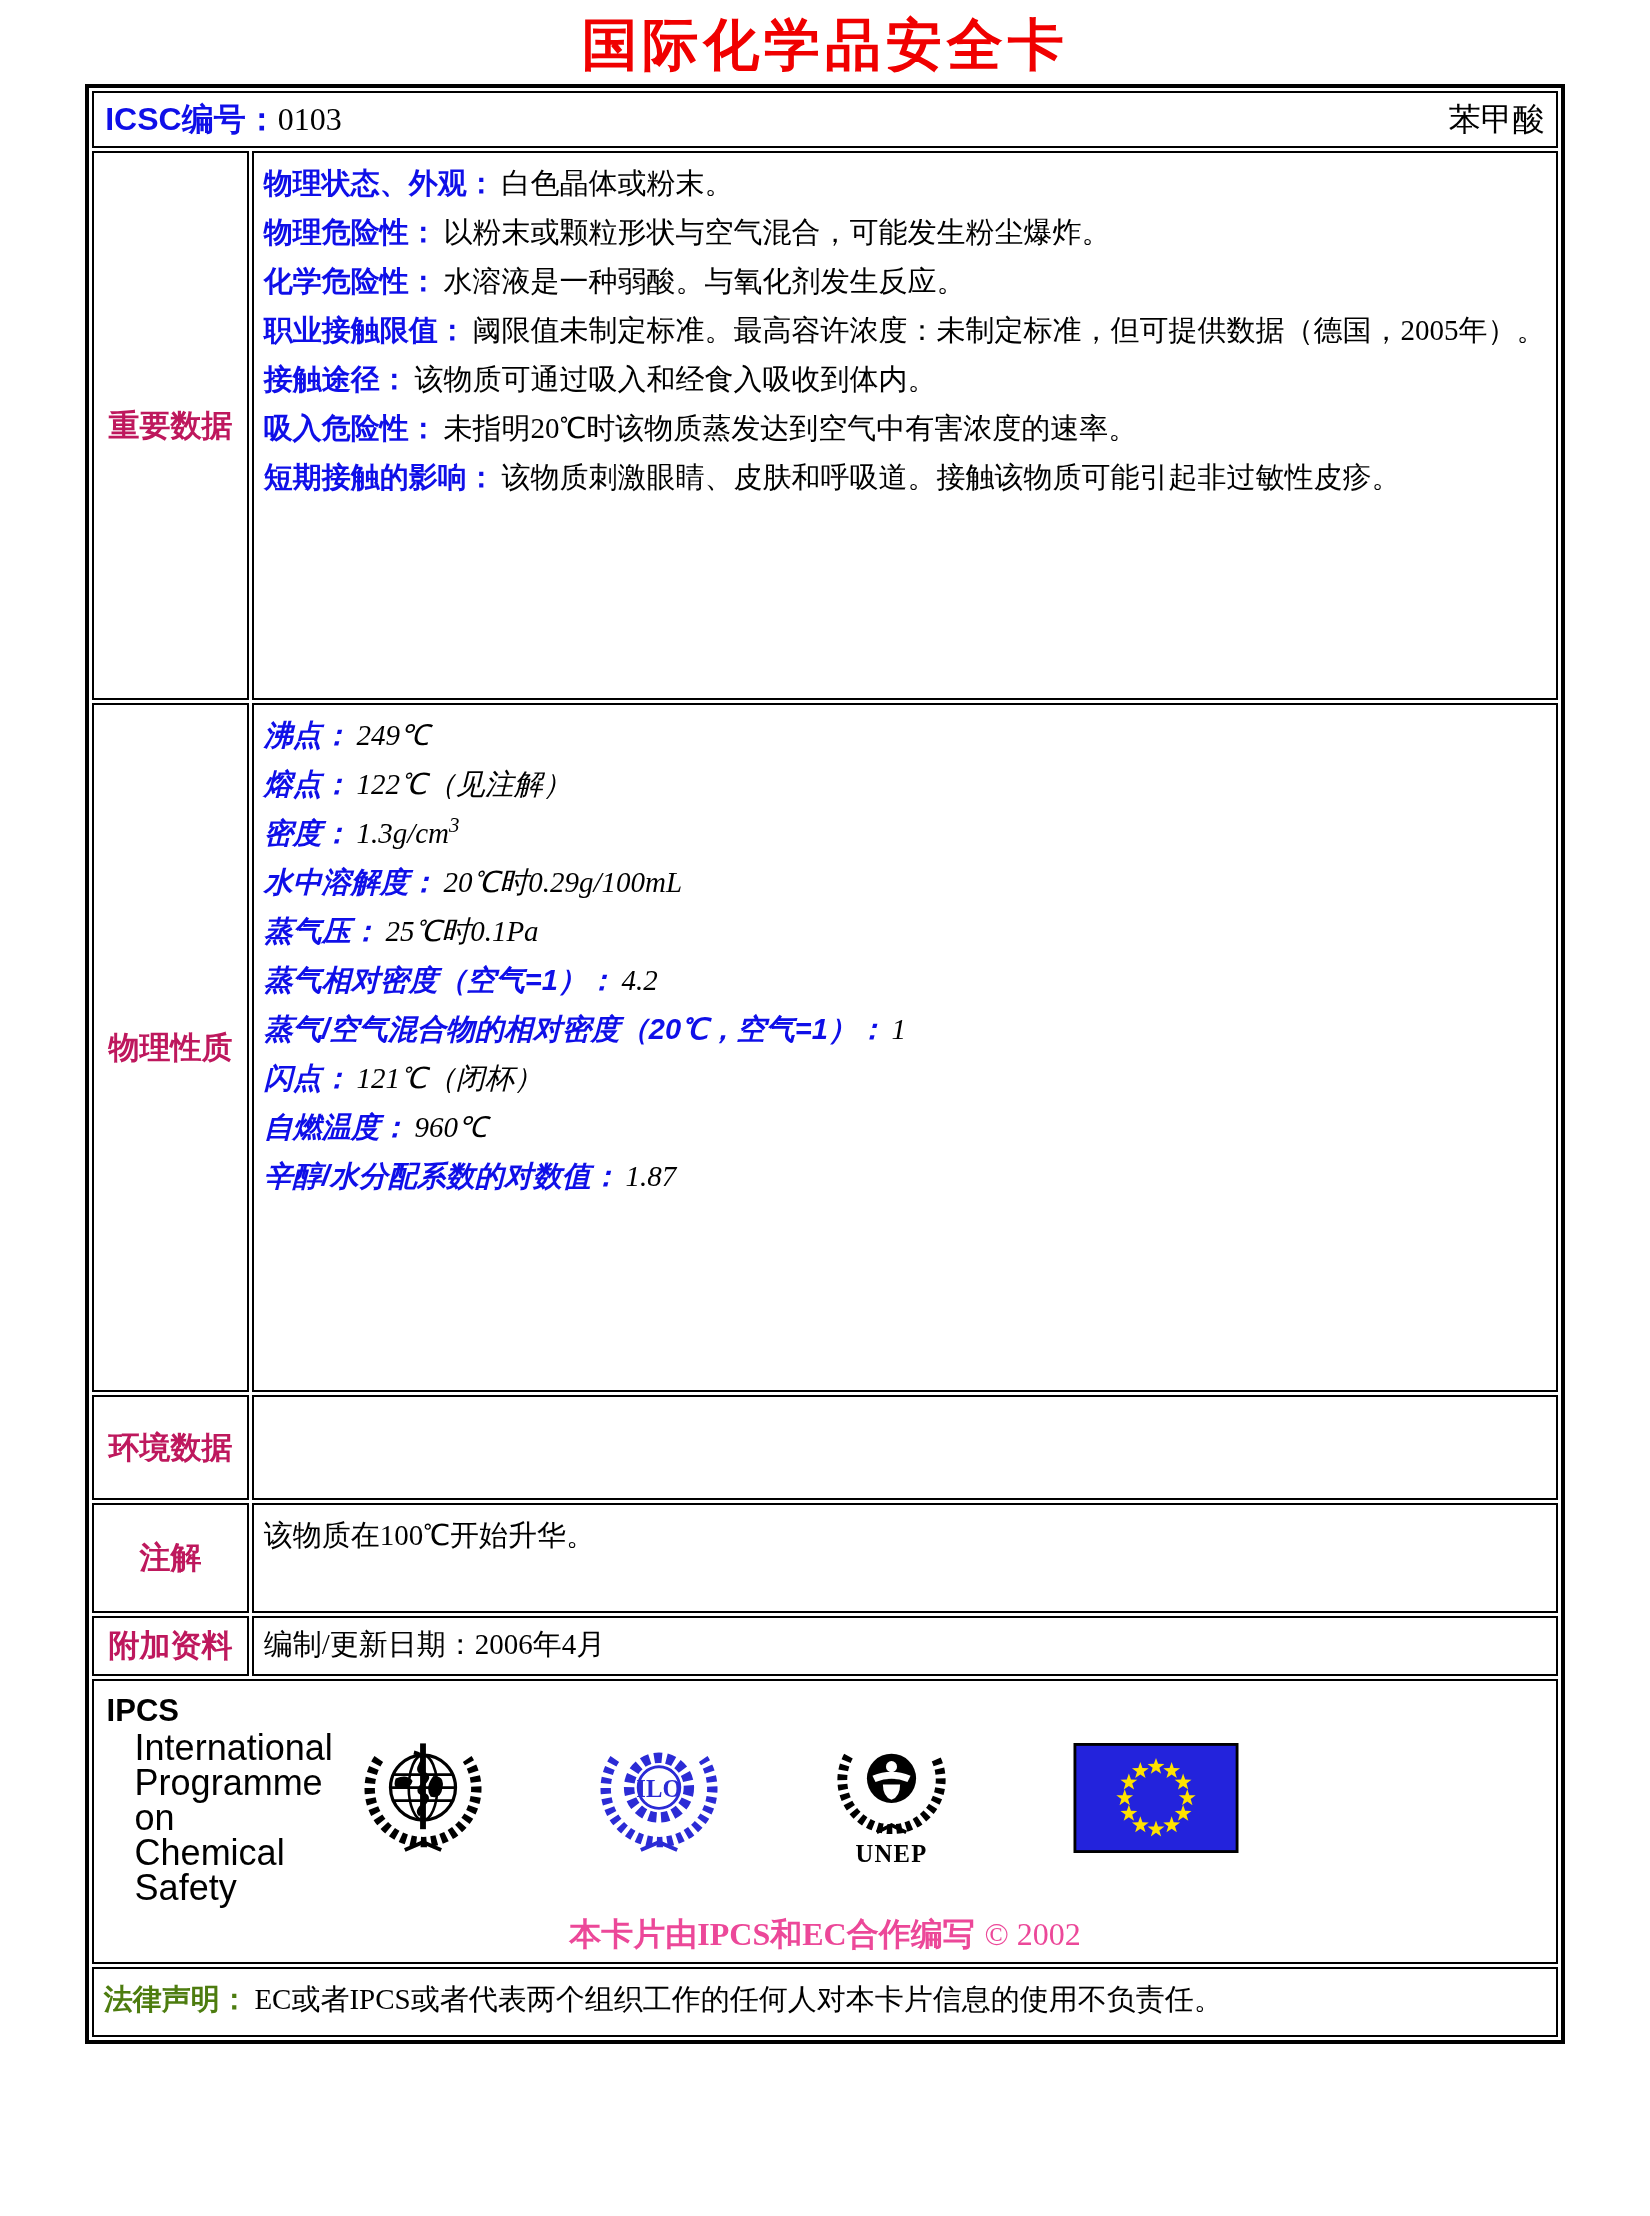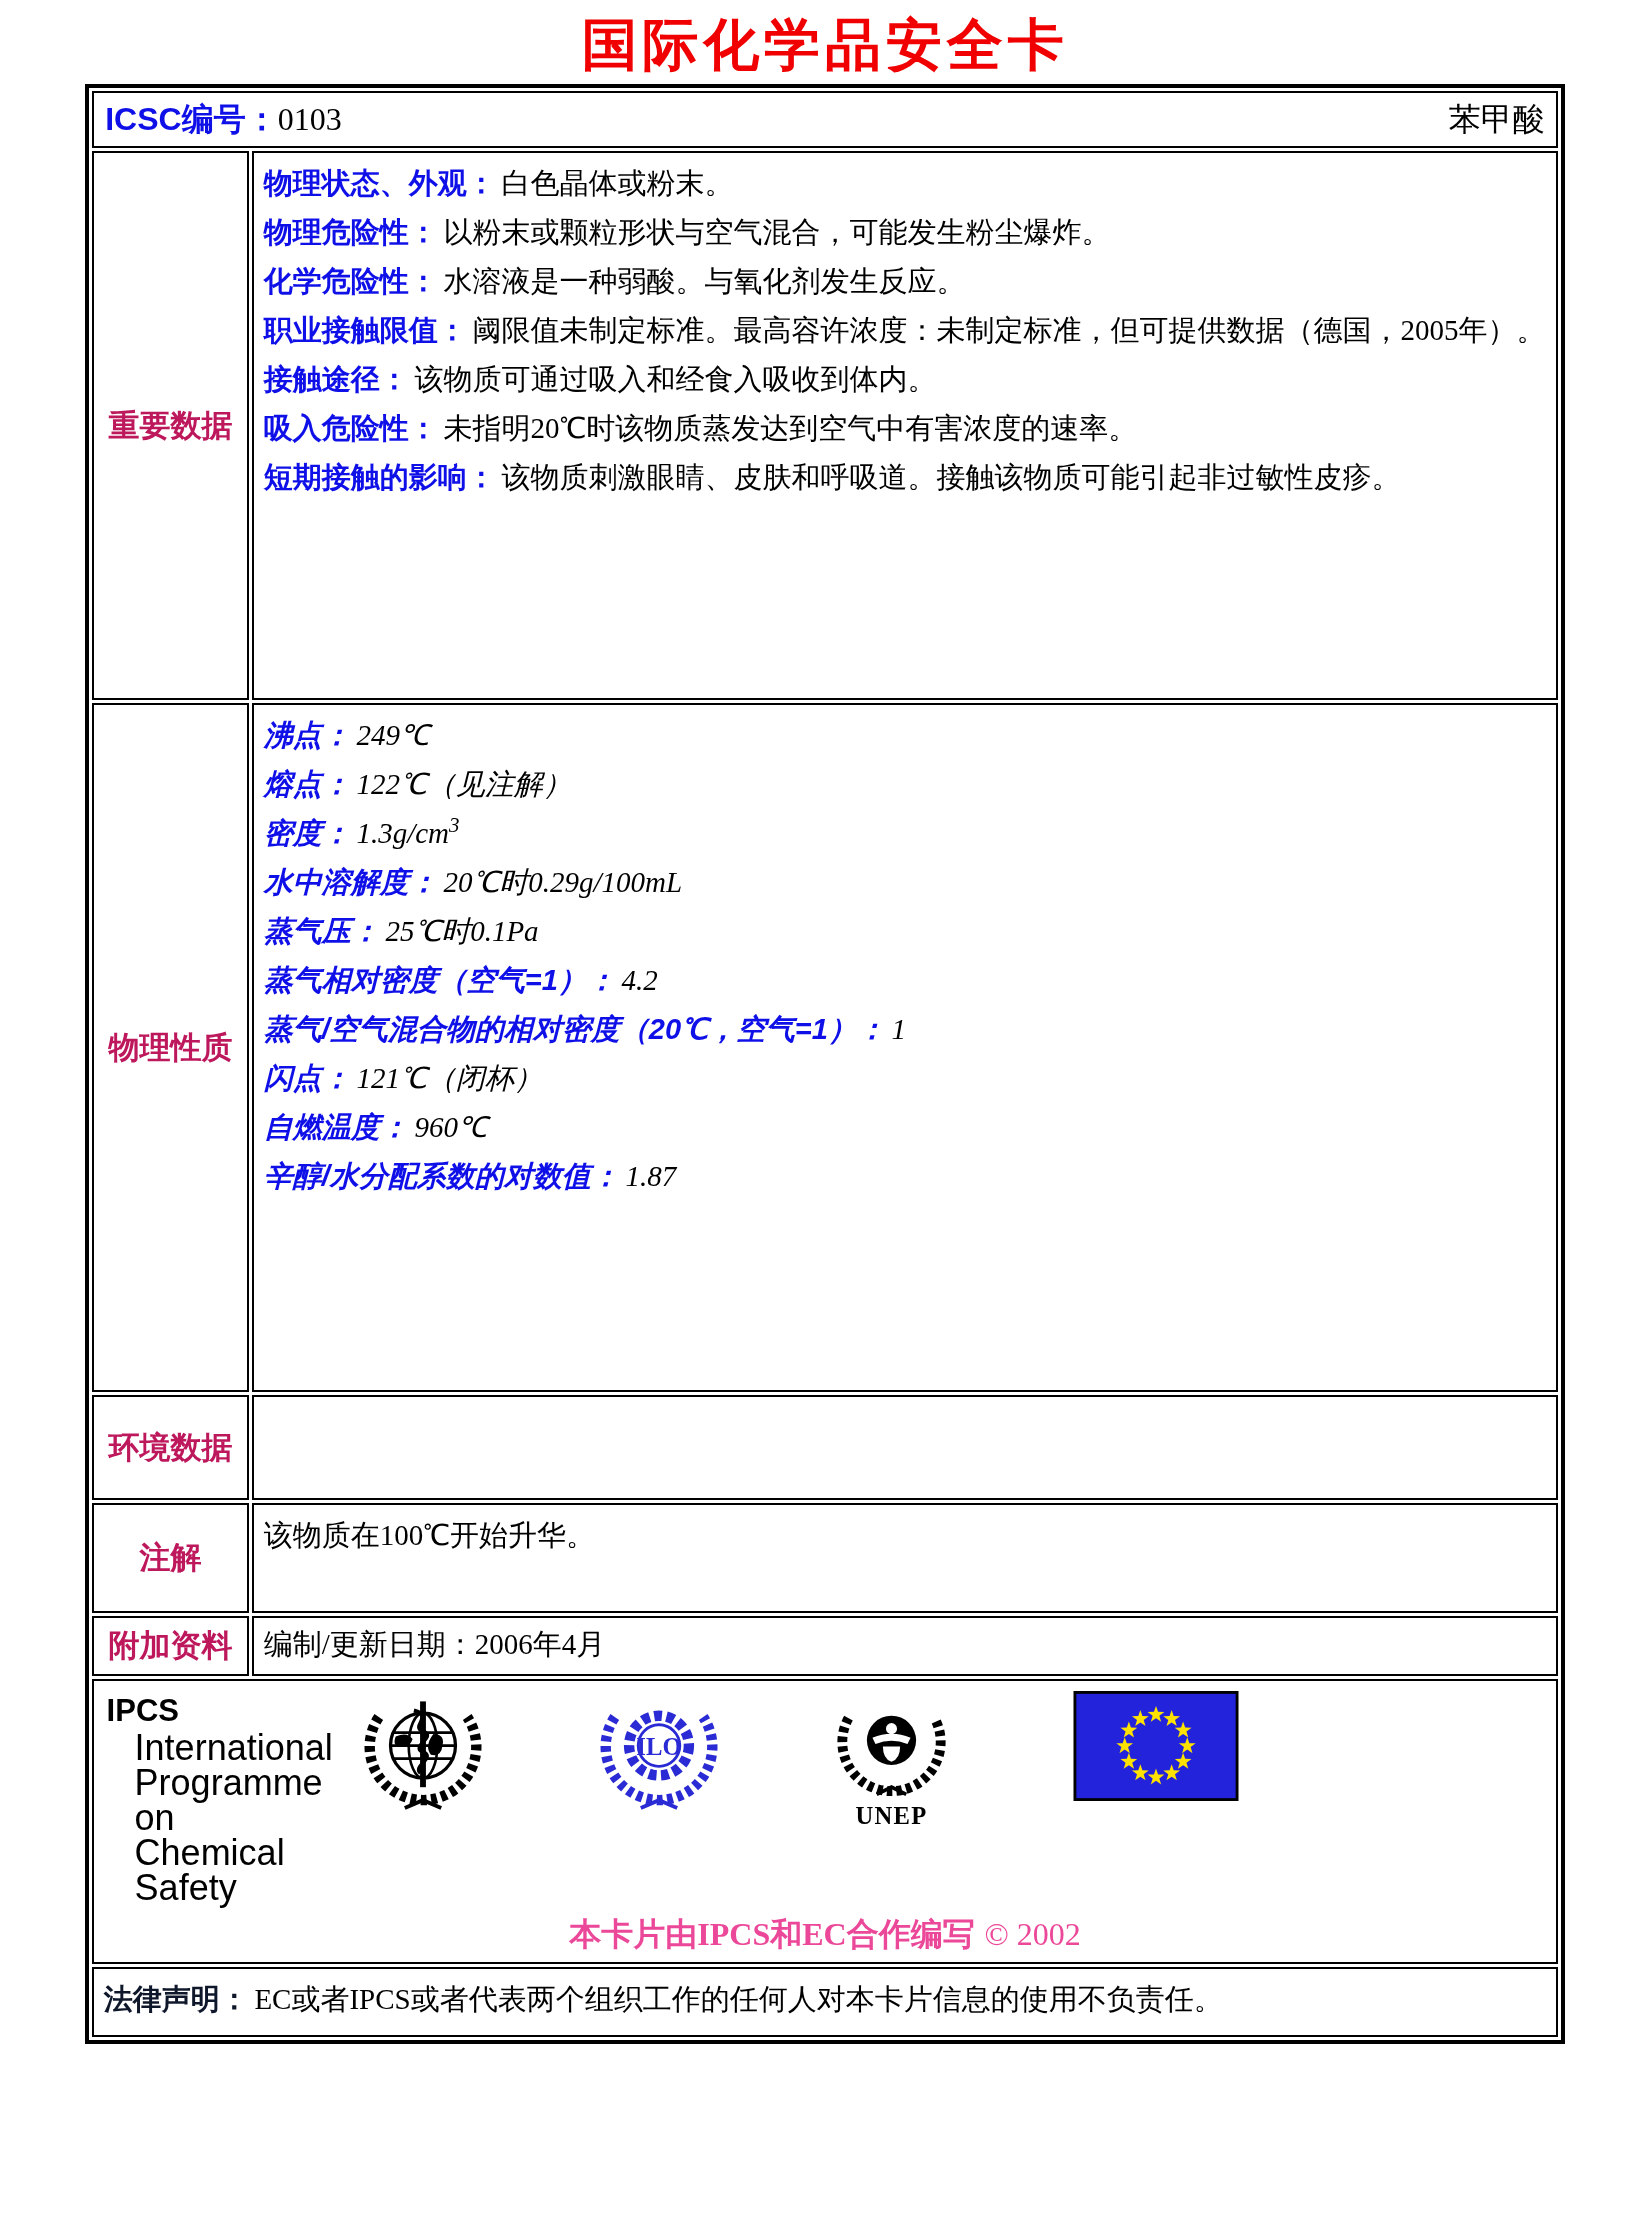--- a/index.html
+++ b/index.html
@@ -74,26 +74,26 @@
   td.h-important { height: 549px; }
   td.h-physical  { height: 689px; font-style: italic; }
   td.h-env       { height: 105px; }
   td.h-notes     { height: 110px; }
   td.h-addl      { height: 34px; }
   td.footer-cell { height: 203px; padding: 9.8px 0 4.2px 0; vertical-align: top; }
   td.legal-cell  { height: 70px; padding: 7px 9.8px; font-size: 29px; line-height: 46px; vertical-align: top; }
   .legal-k {
     font-family: Liberation Serif, serif;
     font-weight: bold;
-    color: #0f172a;
+    color: #4d7c0f;
     text-align: center;
   }
   .legal-v { margin-left: 5.6px; }
 
-  .footer-top { display: flex; align-items: flex-start; }
+  .footer-top { display: flex; align-items: center; }
   .ipcs-block { width: 210px; margin-left: 12.6px; font-family: "Liberation Sans", sans-serif; }
   .ipcs-title { font-weight: bold; font-size: 31px; line-height: 39px; }
   .ipcs-line  { font-size: 36px; line-height: 35px; margin-left: 28px; }
   .logo { display: block; }
   .who-logo  { width: 130px; height: 130px; margin-left: 41px; }
   .ilo-logo  { width: 130px; height: 130px; margin-left: 106px; }
   .unep-logo { width: 123px; height: 138px; margin-left: 106px; }
   .eu-flag   { width: 166px; height: 110px; margin-left: 120px; }
   .copyright {
     text-align: center;

